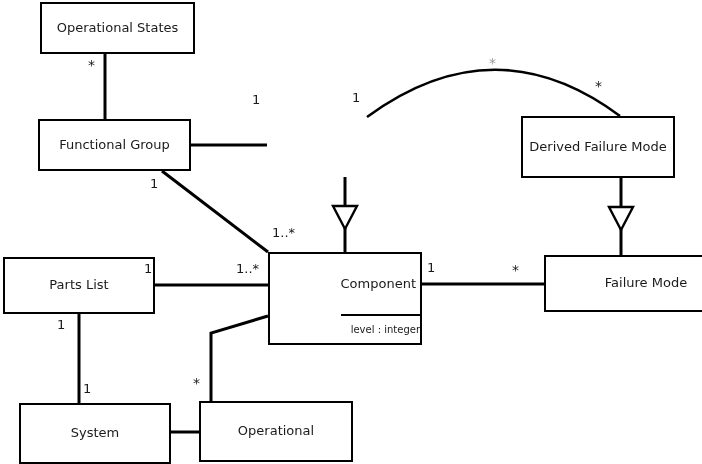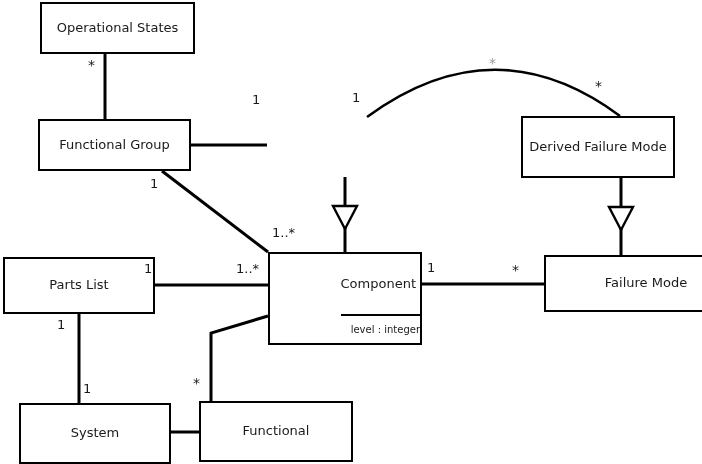--- a/index.html
+++ b/index.html
@@ -121,21 +121,21 @@
 
   <div class="uml-class" style="left:544px; top:255px; width:170px; height:57px;padding-left:34px;">
     <div class="uml-name-compartment">Failure Mode</div>
   </div>
 
   <div class="uml-class" style="left:3px; top:403px; width:152px; height:61px;margin-left:16px;">
     <div class="uml-name-compartment">System</div>
   </div>
 
   <div class="uml-class" style="left:199px; top:401px; width:154px; height:61px;">
-    <div class="uml-name-compartment">Functional</div>
+    <div class="uml-name-compartment">Operational</div>
   </div>
 
   <div class="mult-label star" style="left:88px; top:58px;">*</div>
 
   <div class="mult-label" style="left:252px; top:93px;">1</div>
 
   <div class="mult-label" style="left:150px; top:177px;">1</div>
 
   <div class="mult-label" style="left:352px; top:91px;">1</div>
 

